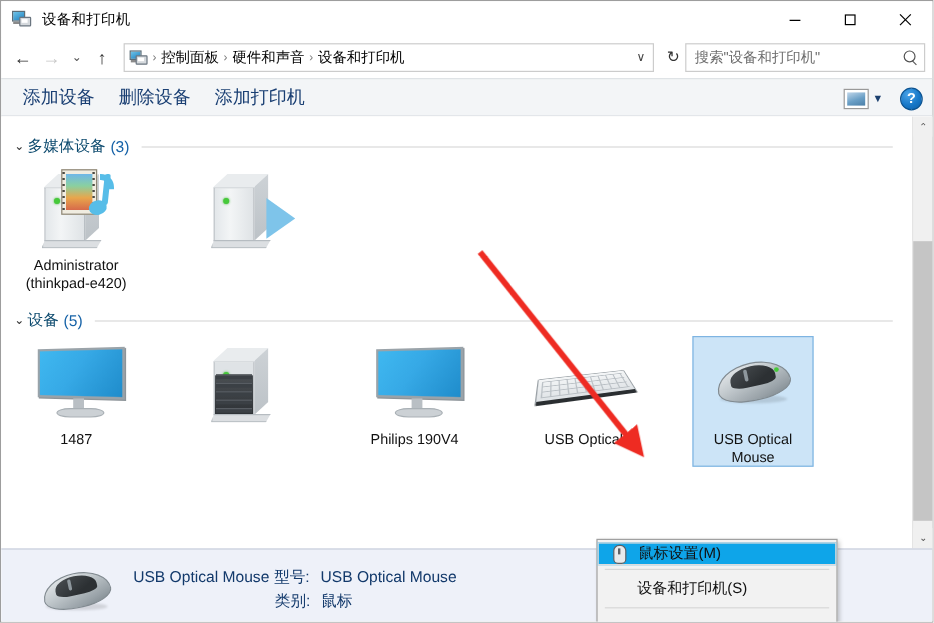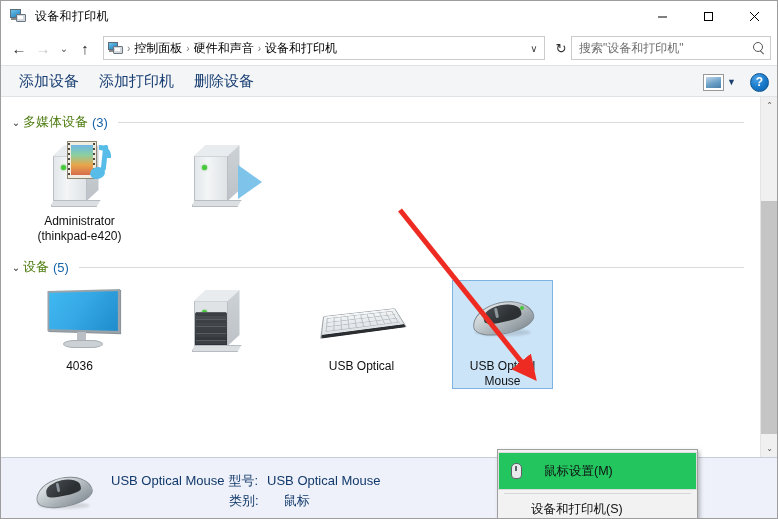--- a/index.html
+++ b/index.html
@@ -154,25 +154,25 @@
     position: absolute; left: 248px; top: 0px;
     font-size: 12px; color: #1a1a1a;
   }
   .group-header {
     display: flex; align-items: center; padding: 0 16px 0 8px;
     height: 22px;
   }
   .grp-chev {
     color: #333; font-size: 10px; width: 14px; text-align: center; flex: 0 0 auto;
   }
-  .grp-title { font-size: 13px; color: #4d7c0f; white-space: nowrap; flex: 0 0 auto; }
+  .grp-title { font-size: 13px; color: #0c4a6e; white-space: nowrap; flex: 0 0 auto; }
   .grp-count { font-size: 13px; color: #1763a8; margin-left: 4px; flex: 0 0 auto; }
   .grp-line { flex: 1; height: 1px; background: #dadada; margin-left: 10px; }
 
-  .tiles { display: flex; padding-left: 26px; gap: 36px; }
+  .tiles { display: flex; padding-left: 10px; gap: 36px; }
   .tile {
     width: 105px; padding-top: 6px;
     display: flex; flex-direction: column; align-items: center;
     position: relative;
   }
   .tile.selected .tile-hit {
     background: #cce4f7; border: 1px solid #7eb4e2;
   }
   .tile-hit {
     position: absolute; left: 2px; top: 2px; right: 2px; bottom: 0;
@@ -363,21 +363,21 @@
     background: #f2f2f2; border: 1px solid #a0a0a0;
     box-shadow: 2px 2px 4px rgba(0,0,0,.25);
     padding: 2px 0; z-index: 40;
   }
   .ctx-item {
     height: 25px; display: flex; align-items: center;
     font-size: 12.5px; color: #111; padding-left: 3px;
   }
   .ctx-item .ic { width: 28px; display: flex; align-items: center; justify-content: center; flex: 0 0 auto;}
   .ctx-item .lbl { padding-left: 2px; white-space: nowrap; }
-  .ctx-item.hover { background: #22c55e; border: 1px solid #dcdcdc; height: 38px; gap: 12px; }
+  .ctx-item.hover { background: #0ea5e9; border: 1px solid #dcdcdc; height: 19px; }
   .ctx-sep { height: 1px; background: #d7d7d7; margin: 3px 6px 3px 6px; }
   .ic-mouse {
     width: 11px; height: 16px; border: 1.4px solid #5d6166; border-radius: 5px 5px 4px 4px;
     background: #e8eaec; position: relative;
   }
   .ic-mouse::after {
     content:""; position: absolute; left: 50%; top: 2px; margin-left: -0.7px;
     width: 1.4px; height: 5px; background: #5d6166;
   }
 
@@ -442,22 +442,22 @@
     <div id="refreshbtn">↻</div>
 
     <div id="searchbox">
       <input type="text" placeholder="搜索&quot;设备和打印机&quot;" style="">
       <span class="mag"></span>
     </div>
   </div>
 
   <div id="toolbar">
     <div class="tb-item">添加设备</div>
+    <div class="tb-item">删除设备</div>
     <div class="tb-item">添加打印机</div>
-    <div class="tb-item">删除设备</div>
     <div class="tb-right">
       <div class="tb-viewicon"></div>
       <div class="tb-caret">▼</div>
       <div class="helpbtn">?</div>
     </div>
   </div>
 
   <div id="content">
 
     <div id="scrollpane">
@@ -521,21 +521,21 @@
       <div class="tiles">
         <div class="tile">
           <div class="tile-hit"></div>
           <div class="art">
             <div class="monitor">
                 <div class="mon-screen"></div>
                 <div class="mon-neck"></div>
                 <div class="mon-base"></div>
               </div>
           </div>
-          <div class="label">4036</div>
+          <div class="label">1487</div>
         </div>
 
         <div class="tile">
           <div class="tile-hit"></div>
           <div class="art">
             <div class="pc-tower pc-dark">
               <div class="pc-top"></div>
                 <div class="pc-side-r"></div>
               <div class="pc-side-l"></div>
                 <div class="pc-led"></div>
@@ -544,20 +544,31 @@
                   <i></i>
                   <i></i>
                   <i></i>
                   <i></i>
                 </div>
               <div class="pc-foot"></div>
             </div>
           </div>
         </div>
 
+        <div class="tile">
+          <div class="tile-hit"></div>
+          <div class="art">
+            <div class="monitor">
+                <div class="mon-screen"></div>
+                <div class="mon-neck"></div>
+                <div class="mon-base"></div>
+              </div>
+          </div>
+          <div class="label">Philips 190V4</div>
+        </div>
 
         <div class="tile">
           <div class="tile-hit"></div>
           <div class="art">
             <div class="keyboard">
                 <div class="kb-body">
                   <div class="kb-keys"></div>
                 </div>
               </div>
           </div>
@@ -595,21 +606,21 @@
           <div class="mouse-wheel"></div>
         </div>
       </div>
       <div class="det-text">
         <div class="det-row">
           <span class="det-name">USB Optical Mouse</span>
           <span class="det-key" style="width:auto;text-align:left;margin-right:9px;">型号:</span>
           <span class="det-val">USB Optical Mouse</span>
         </div>
         <div class="det-row" style="padding-left:118px;">
-          <span class="det-key" style="width:auto;text-align:center;margin-right:25px;">类别:</span>
+          <span class="det-key" style="width:auto;text-align:center;margin-right:9px;">类别:</span>
           <span class="det-val">鼠标</span>
         </div>
       </div>
     </div>
 
     <div id="ctxmenu">
       <div class="ctx-item hover">
         <span class="ic">
             <span class="ic-mouse"></span>
           </span>

